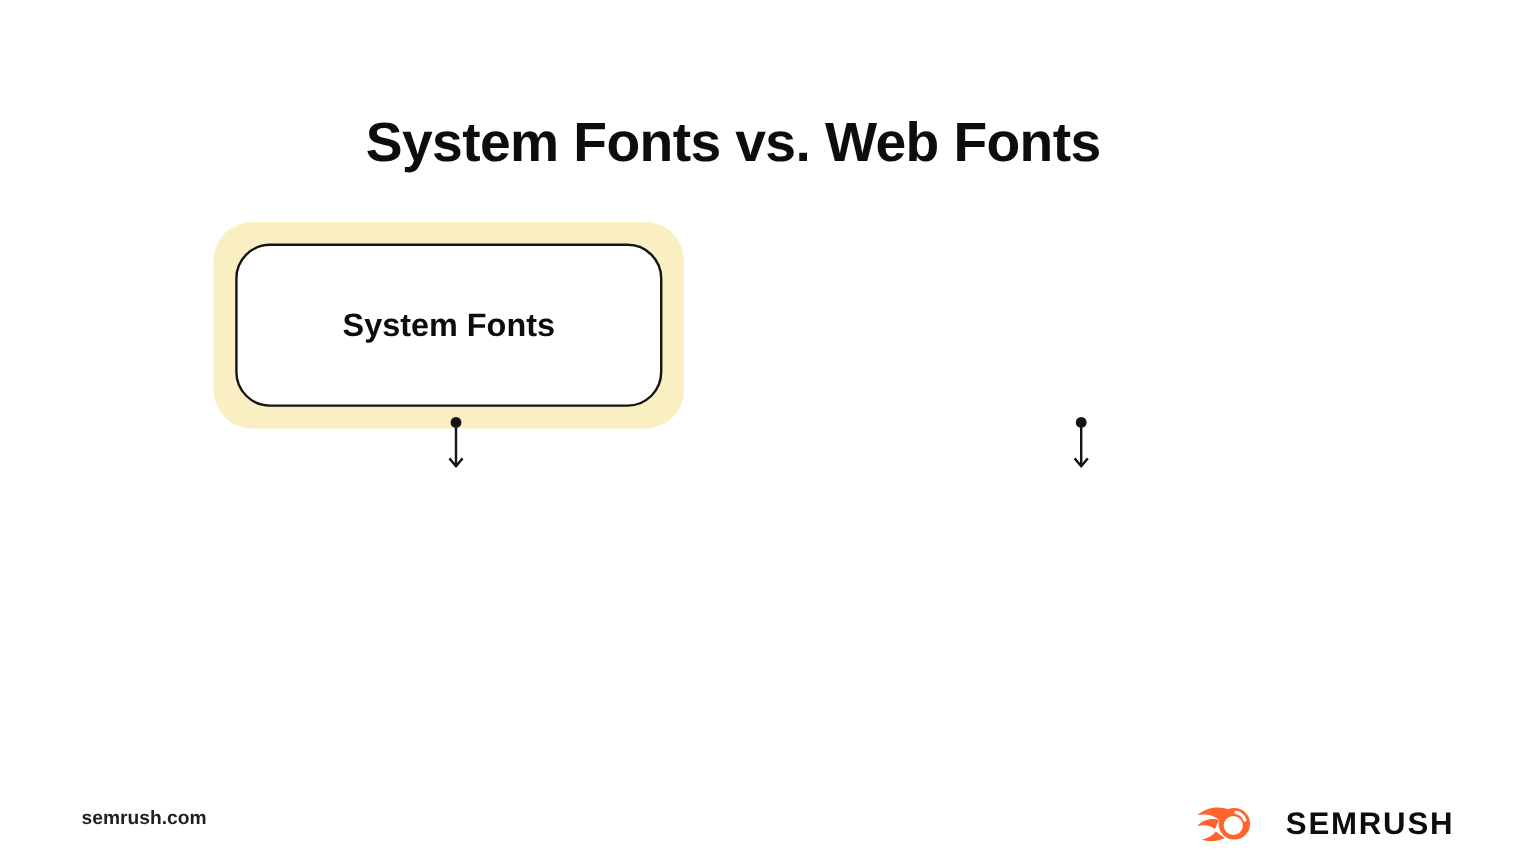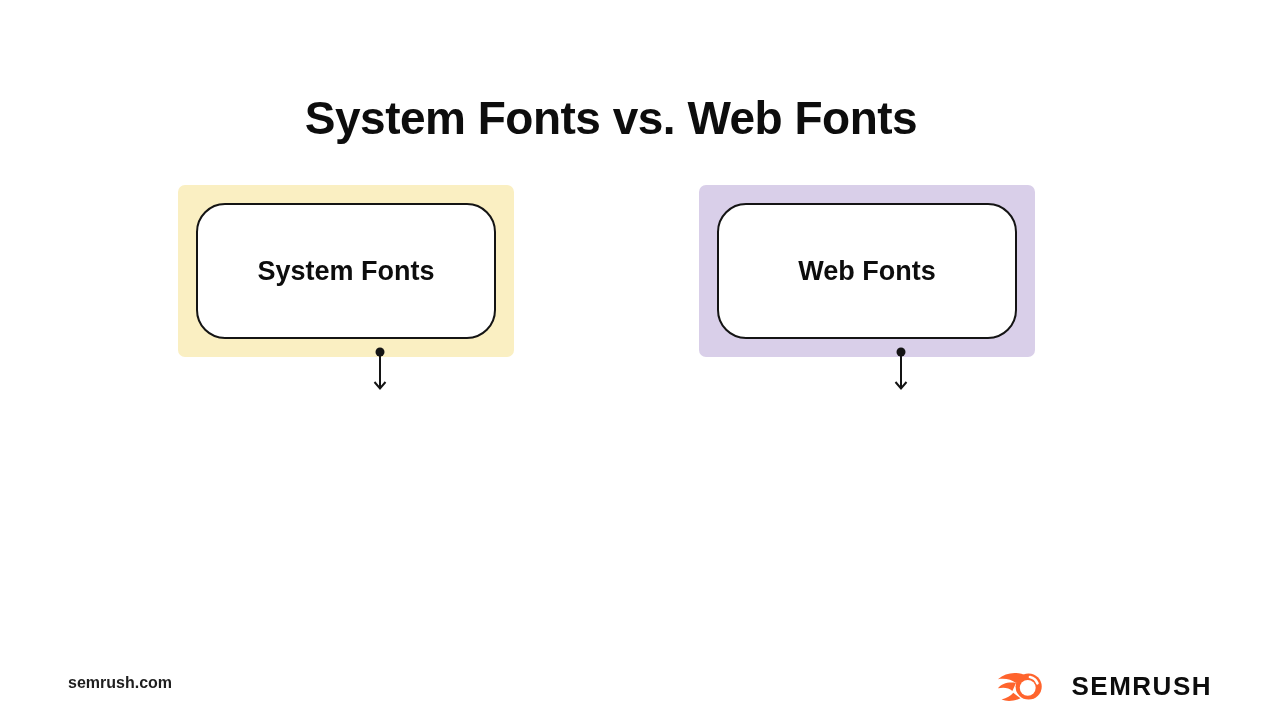--- a/index.html
+++ b/index.html
@@ -9,22 +9,22 @@
   }
   .page-title{
     position:absolute;top:60px;left:0;width:1222px;
     text-align:center;font-size:46px;font-weight:700;
     color:#0d0d0d;letter-spacing:-0.5px;
   }
   .column{position:absolute;top:185px;width:404px;height:394px;}
   .column.left{left:178px;}
   .column.right{left:699px;}
   .halo{
-    position:absolute;top:0;left:0;width:336px;height:172px;
-    background:var(--halo,#eee);border-radius:7px;padding:18px;
+    position:absolute;top:0;left:0;width:392px;height:172px;
+    background:var(--halo,#eee);border-radius:32px;padding:18px;
     box-sizing:border-box;
   }
   .header-card{
     width:100%;height:100%;background:#ffffff;
     border:2px solid #141414;border-radius:29px;
     display:flex;align-items:center;justify-content:center;
     box-sizing:border-box;
   }
   .card-heading{
     font-size:27px;font-weight:700;color:#0d0d0d;letter-spacing:0;
@@ -69,25 +69,20 @@
     </div>
   </div>
   <svg class="connector" viewBox="0 0 20 46" aria-hidden="true">
     <circle cx="10" cy="5" r="4.5" fill="#141414"></circle>
     <line x1="10" y1="5" x2="10" y2="41" stroke="#141414" stroke-width="2"></line>
     <path d="M4.5 35 L10 41.5 L15.5 35" fill="none" stroke="#141414" stroke-width="2"></path>
   </svg>
 </div>
 
 <div class="column right" style="--halo: #D9CFE9; --descbg: #ECE7F5;">
-  <div class="halo">
-    <div class="header-card">
-      <span class="card-heading">Web Fonts</span>
-    </div>
-  </div>
   <svg class="connector" viewBox="0 0 20 46" aria-hidden="true">
     <circle cx="10" cy="5" r="4.5" fill="#141414"></circle>
     <line x1="10" y1="5" x2="10" y2="41" stroke="#141414" stroke-width="2"></line>
     <path d="M4.5 35 L10 41.5 L15.5 35" fill="none" stroke="#141414" stroke-width="2"></path>
   </svg>
 </div>
 
 <div class="footer-site">semrush.com</div>
 
 <div class="logo" style="--accent: #FF642D;">

